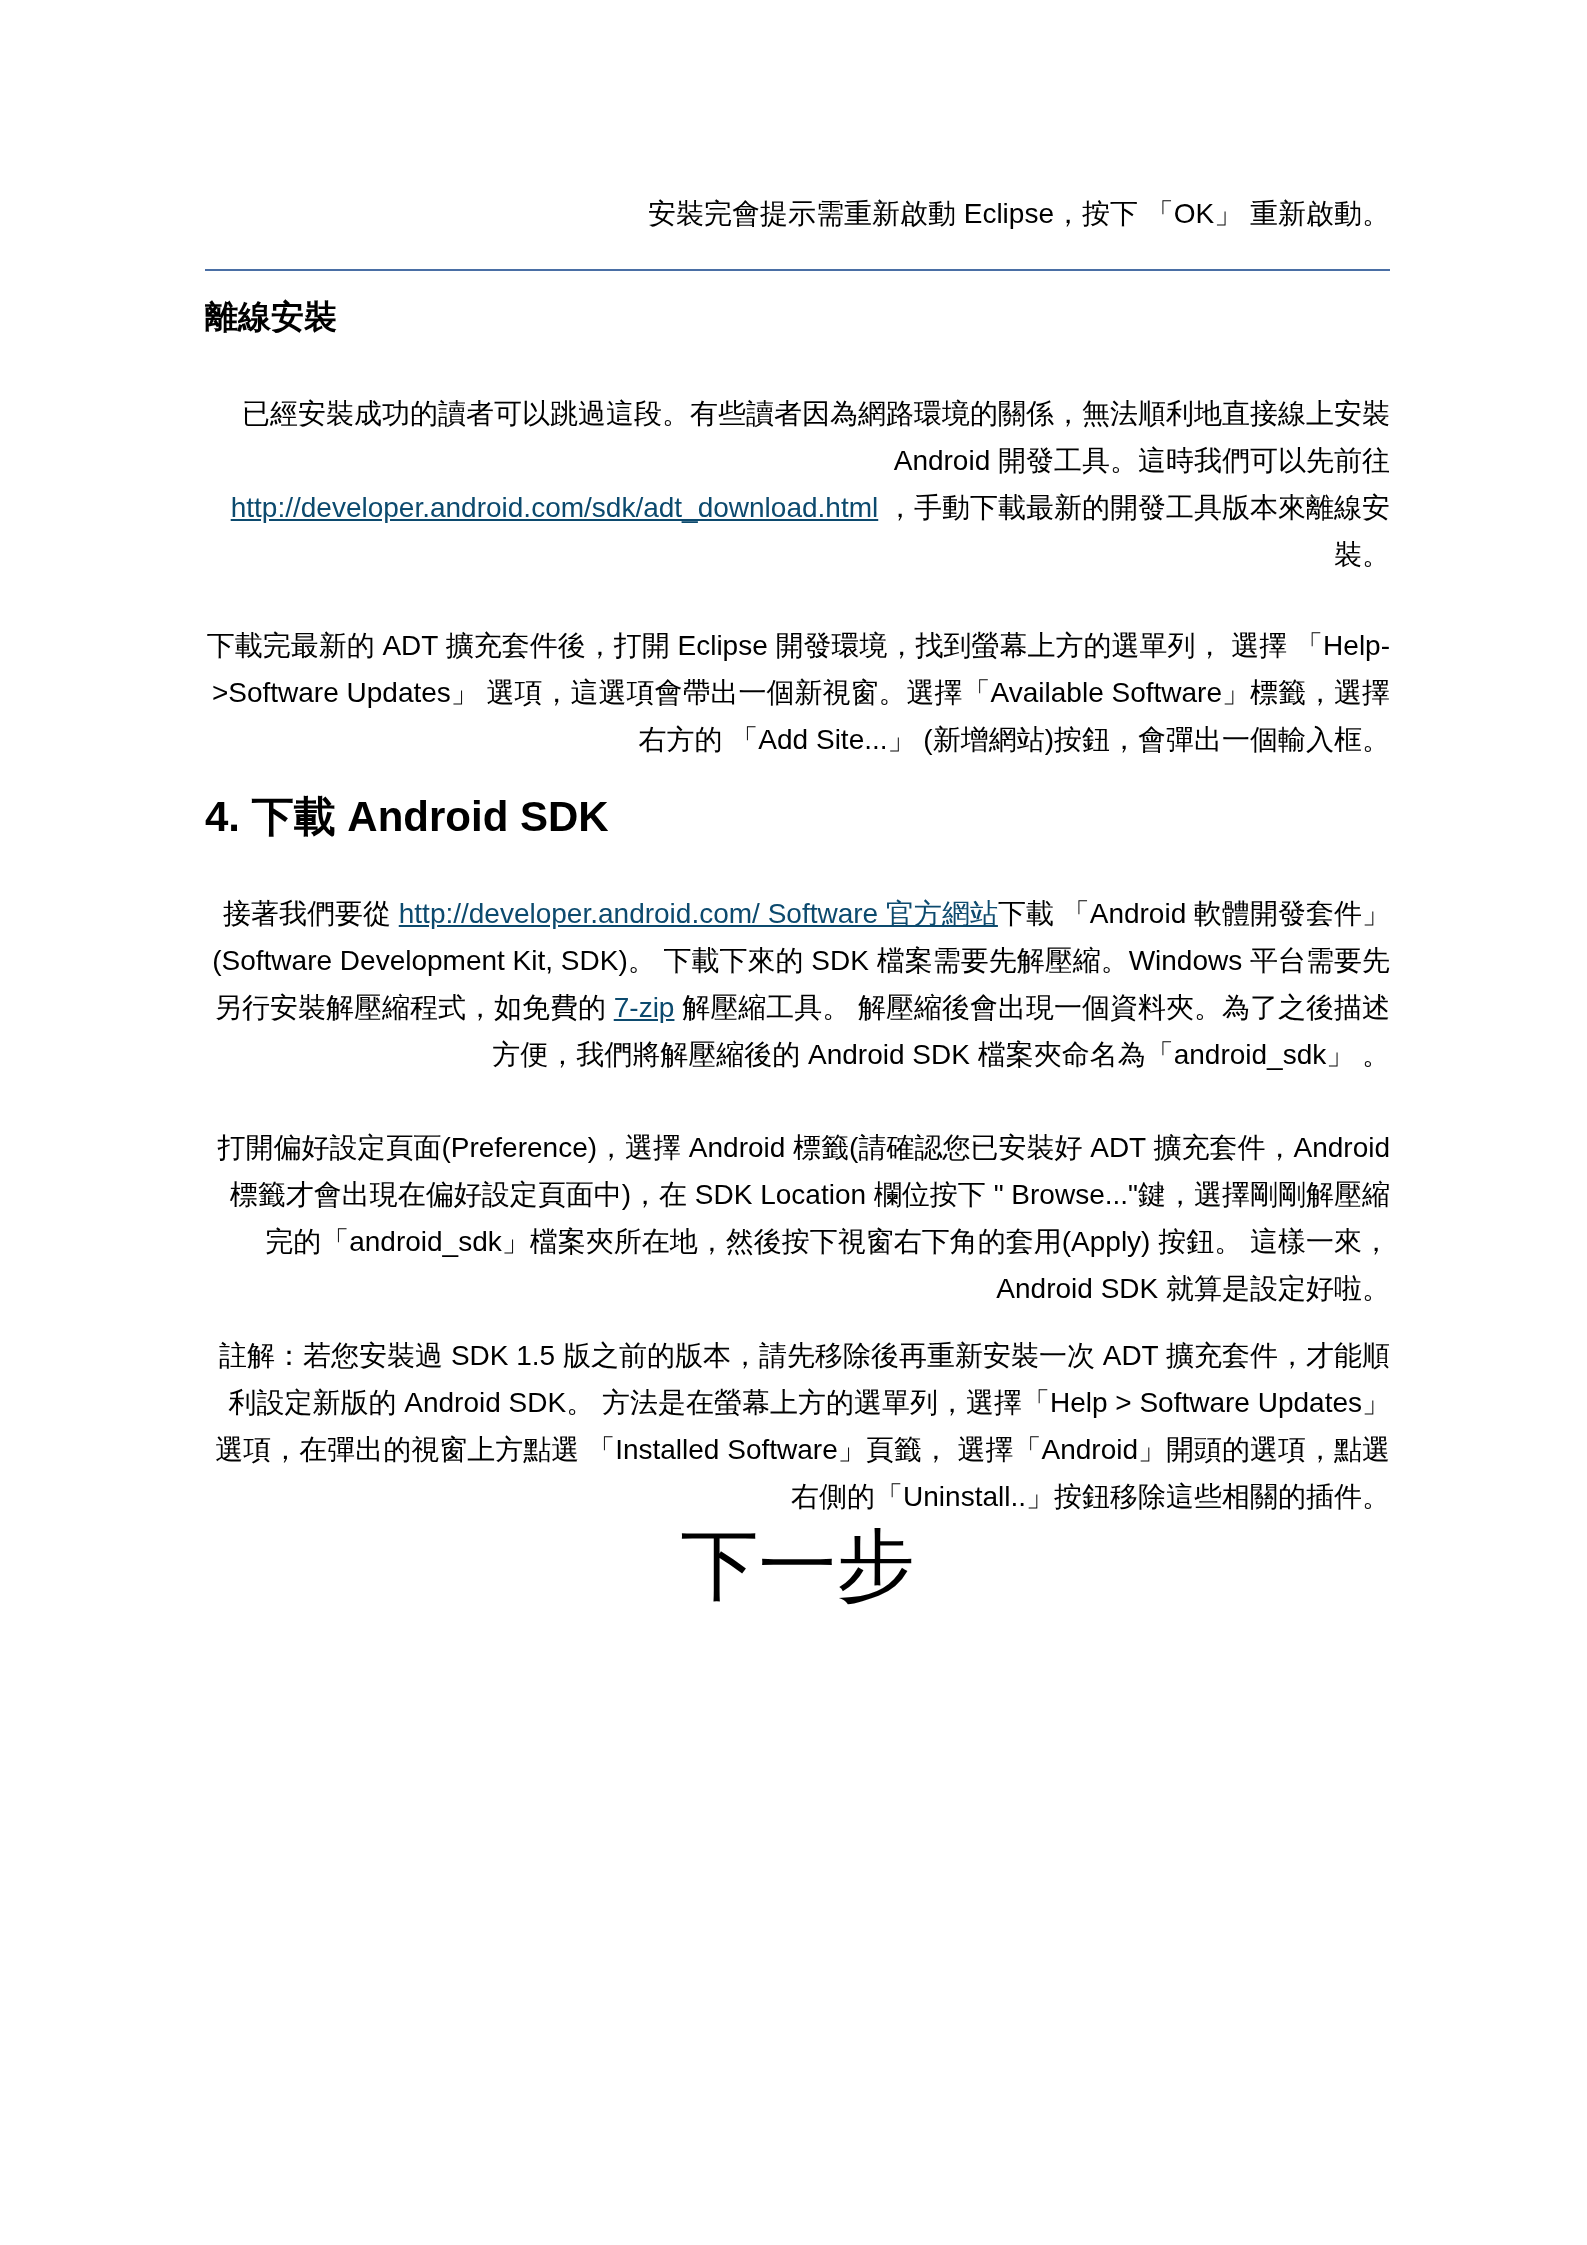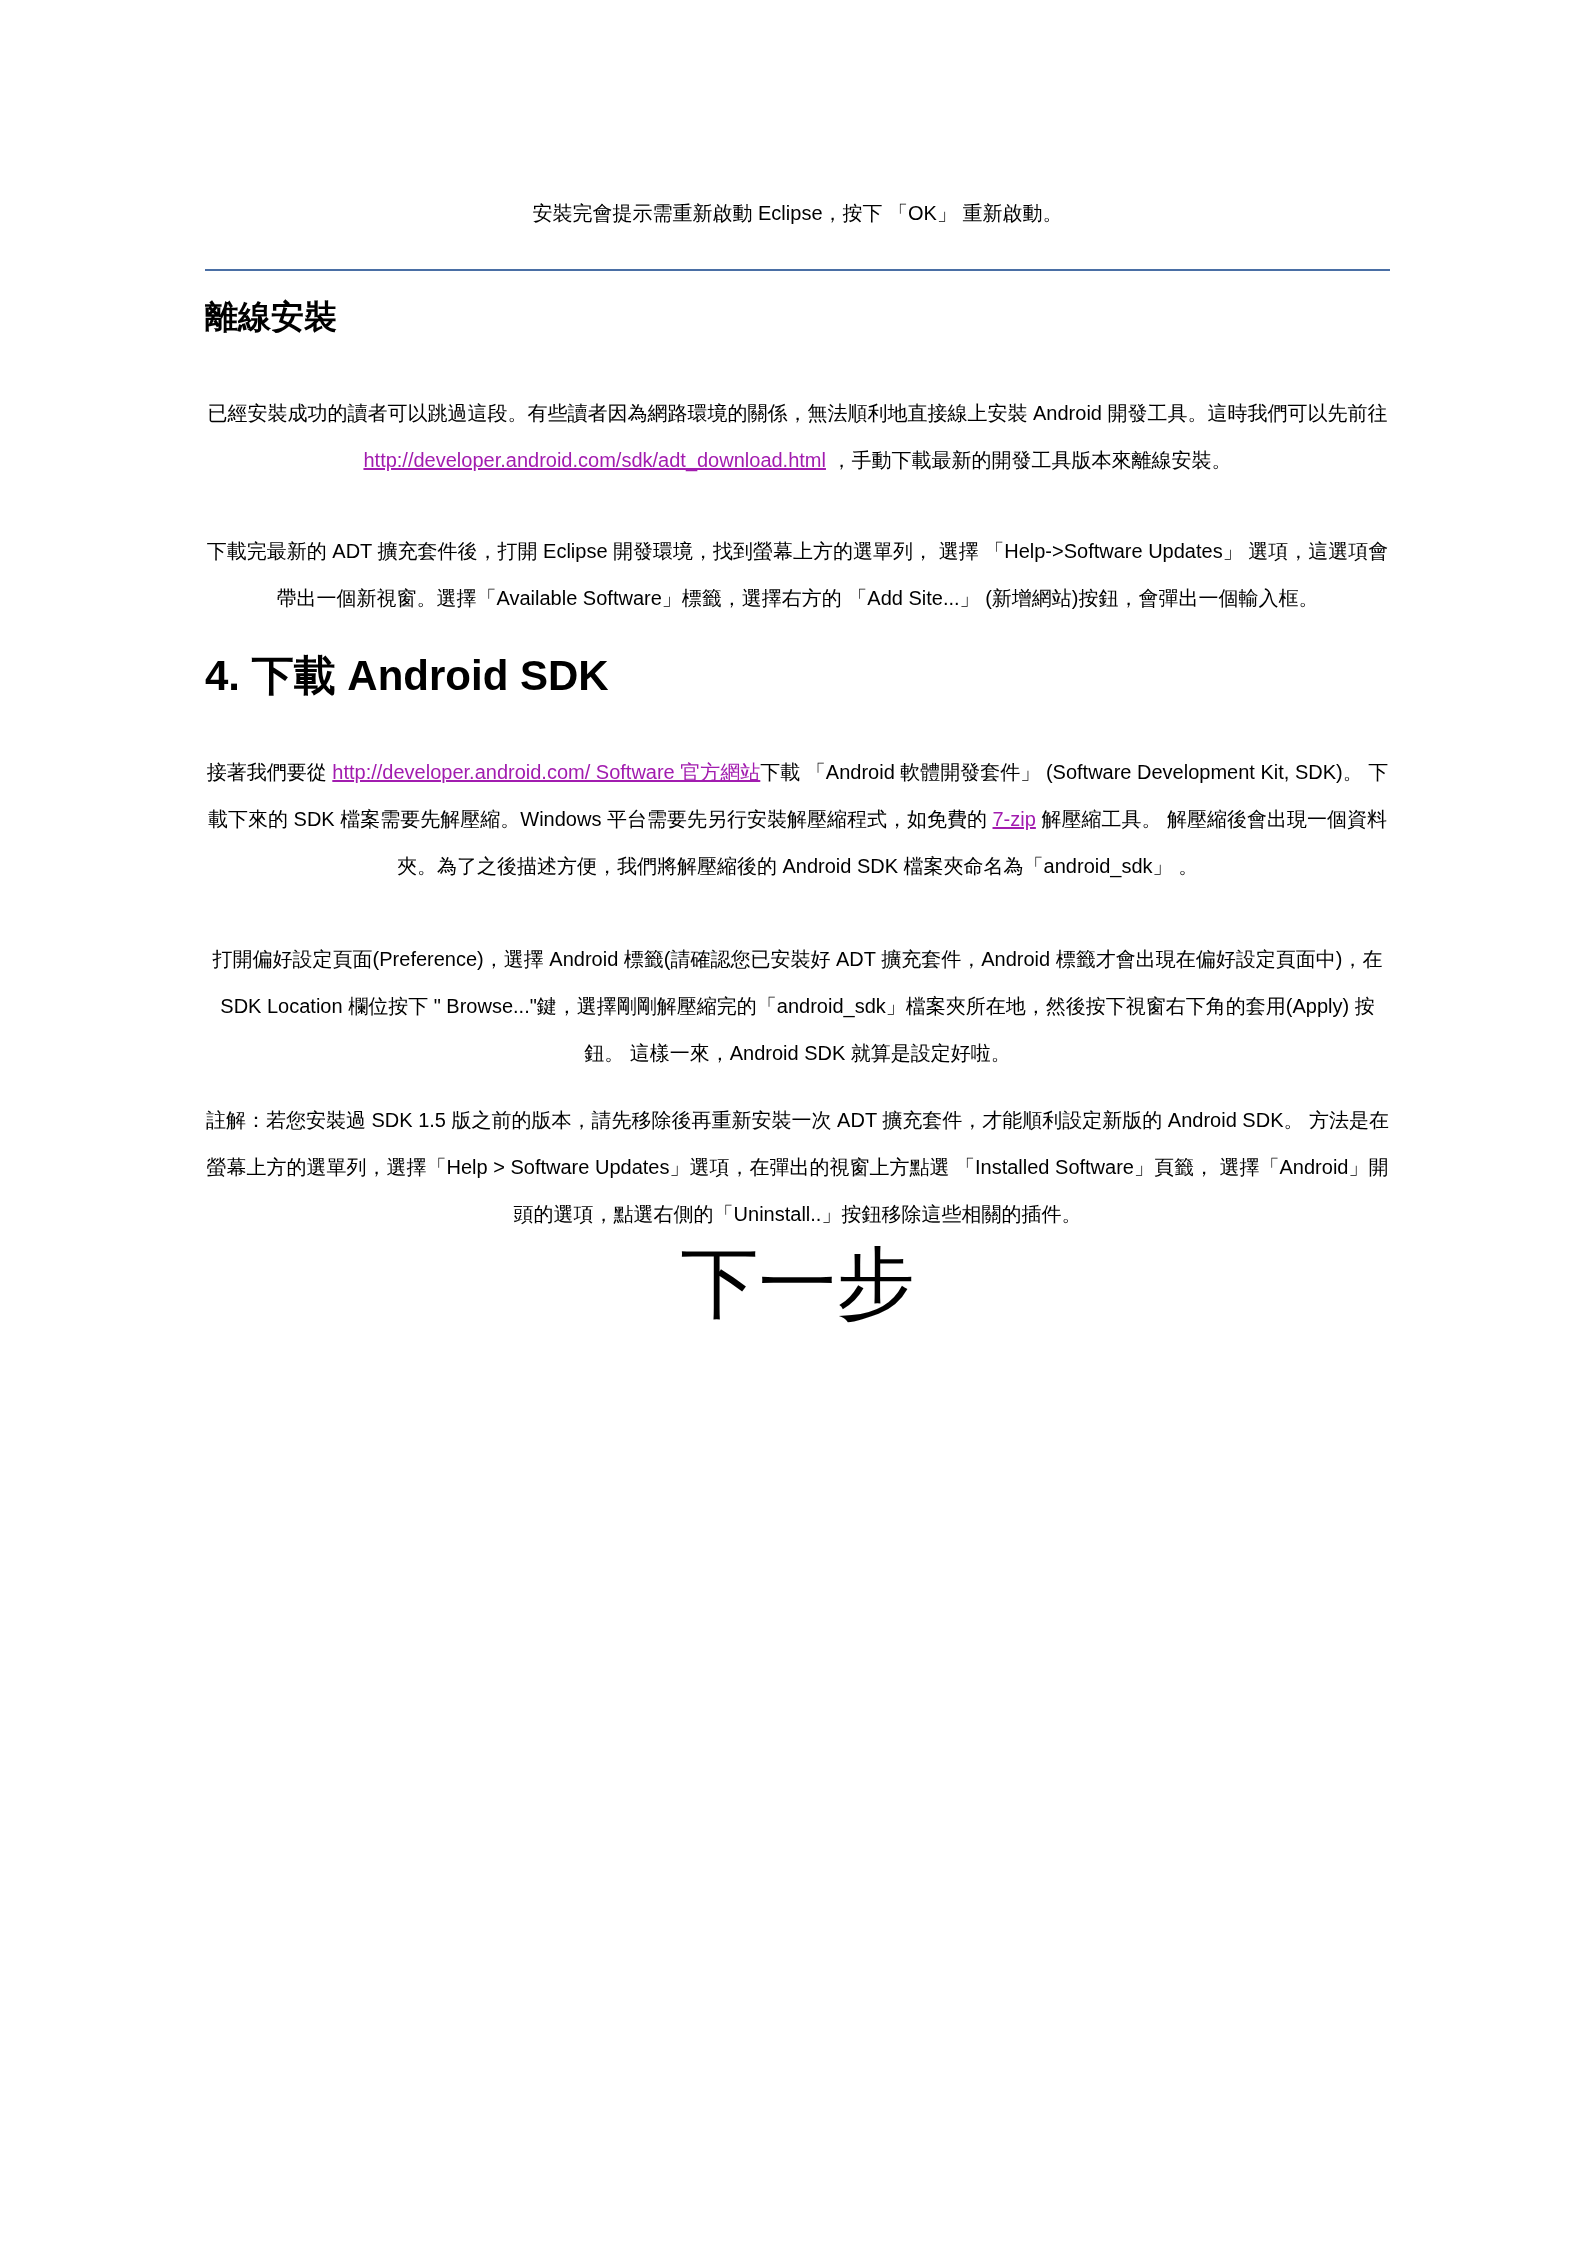--- a/index.html
+++ b/index.html
@@ -10,23 +10,23 @@
     overflow: hidden;
     color: #000000;
     font-family: "Liberation Sans", sans-serif;
   }
   .page {
     width: 100%;
     height: 100%;
     padding: 190px 197px 0 205px;
   }
   .para {
-    font-size: 20px;
+    font-size: 28px;
     line-height: 47px;
-    text-align: center;
+    text-align: right;
   }
   .divider {
     border: none;
     border-top: 2px solid #4a6fa5;
     margin-top: 32px;
   }
   .section-heading {
     margin-top: 24px;
     font-size: 33px;
     line-height: 44px;
@@ -48,21 +48,21 @@
     text-align: center;
   }
   .m-p1   { margin-top: 51px; }
   .m-p2   { margin-top: 44px; }
   .m-p3   { margin-top: 26px; }
   .m-p4   { margin-top: 46px; }
   .m-p5   { margin-top: 46px; }
   .m-note { margin-top: 20px; }
   .m-p7   { margin-top: 8px; }
   .doc-link {
-    color: #a21caf;
+    color: #0c4a6e;
     text-decoration: underline;
     cursor: pointer;
   }
 </style>
 </head>
 <body>
 
 <main class="page">
 
   <p class="para">

